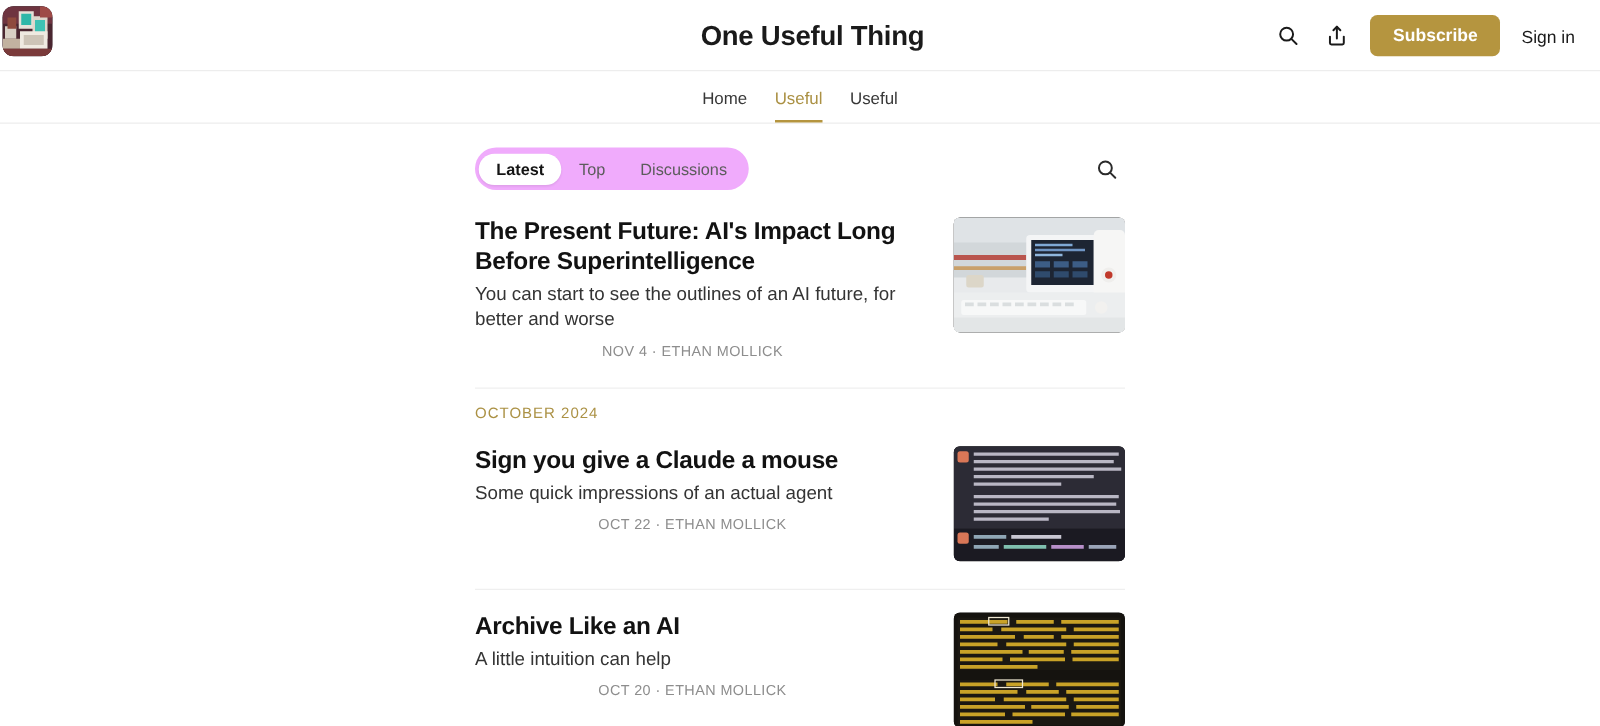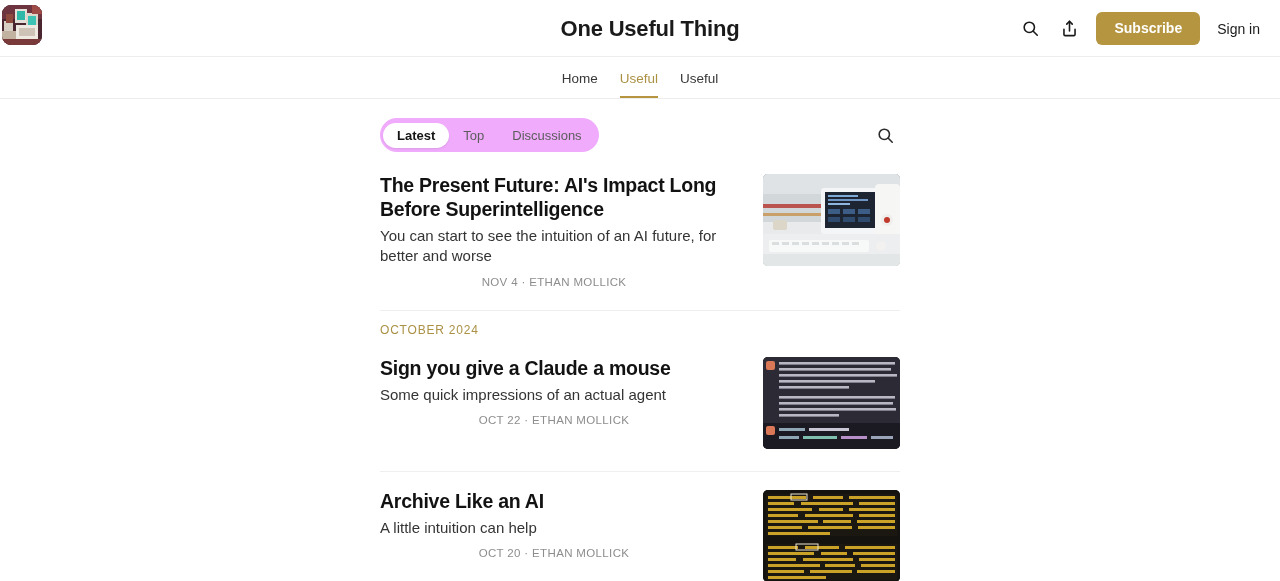--- a/index.html
+++ b/index.html
@@ -268,21 +268,21 @@
       <svg width="19" height="19" viewBox="0 0 24 24" fill="none" stroke="currentColor" stroke-width="2" stroke-linecap="round">
         <circle cx="10.5" cy="10.5" r="6.5"></circle>
           <line x1="15.5" y1="15.5" x2="20.5" y2="20.5"></line>
       </svg>
     </button>
   </div>
 
   <div class="post">
     <div class="post-main">
       <div class="post-title">The Present Future: AI's Impact Long Before Superintelligence</div>
-      <div class="post-sub">You can start to see the intuition of an AI future, for better and worse</div>
+      <div class="post-sub">You can start to see the outlines of an AI future, for better and worse</div>
       <div class="post-meta">NOV 4 · ETHAN MOLLICK</div>
     </div>
     <a class="thumb">
       <svg viewBox="0 0 137 92" xmlns="http://www.w3.org/2000/svg">
         <rect width="137" height="92" fill="#e8eaec"></rect>
         <rect x="0" y="0" width="137" height="34" fill="#dfe3e6"></rect>
         <rect x="0" y="20" width="60" height="28" fill="#d2d7da"></rect>
         <rect x="0" y="30" width="58" height="4" fill="#b9554e"></rect>
         <rect x="0" y="39" width="58" height="3" fill="#c9a06a"></rect>
         <g>

